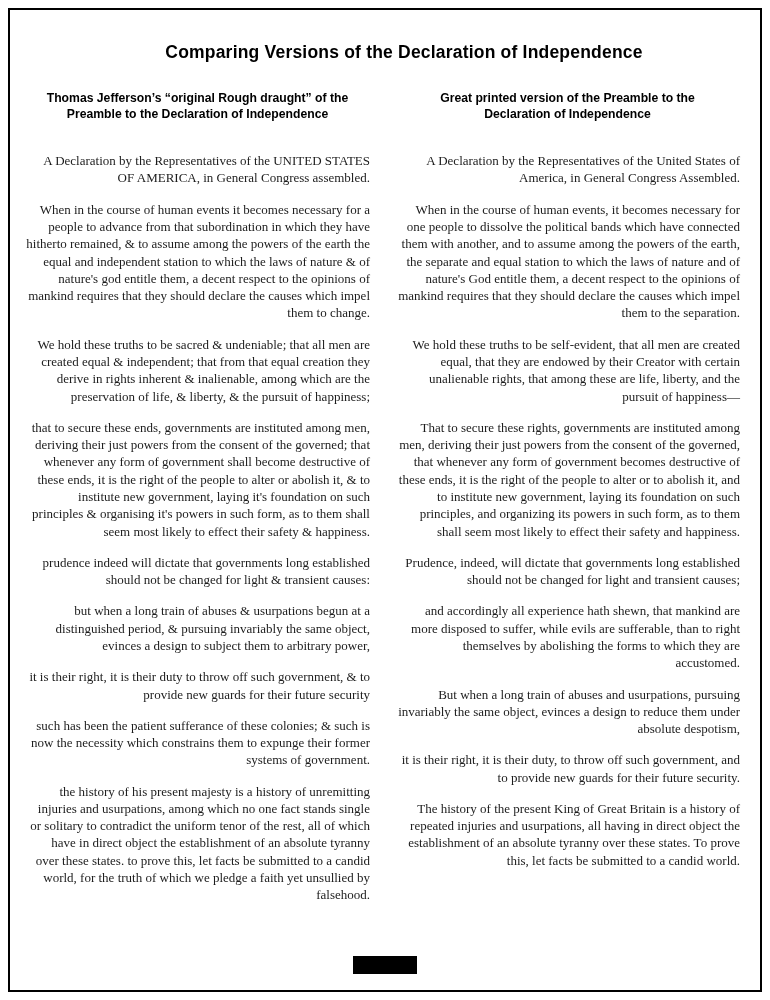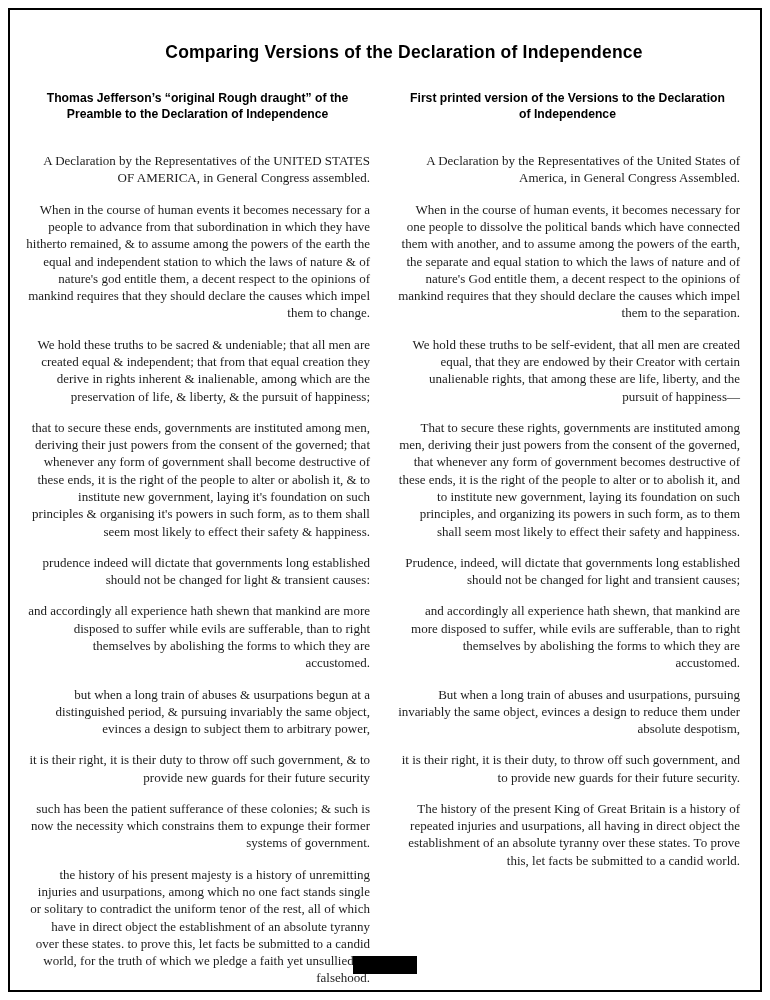--- a/index.html
+++ b/index.html
@@ -82,29 +82,28 @@
 
 <div class="columns">
 
   <div class="column">
     <h2 class="col-header">Thomas Jefferson’s “original Rough draught” of the Preamble to the Declaration of Independence</h2>
     <p class="para">A Declaration by the Representatives of the UNITED STATES OF AMERICA, in General Congress assembled.</p>
     <p class="para">When in the course of human events it becomes necessary for a people to advance from that subordination in which they have hitherto remained, &amp; to assume among the powers of the earth the equal and independent station to which the laws of nature &amp; of nature's god entitle them, a decent respect to the opinions of mankind requires that they should declare the causes which impel them to change.</p>
     <p class="para">We hold these truths to be sacred &amp; undeniable; that all men are created equal &amp; independent; that from that equal creation they derive in rights inherent &amp; inalienable, among which are the preservation of life, &amp; liberty, &amp; the pursuit of happiness;</p>
     <p class="para">that to secure these ends, governments are instituted among men, deriving their just powers from the consent of the governed; that whenever any form of government shall become destructive of these ends, it is the right of the people to alter or abolish it, &amp; to institute new government, laying it's foundation on such principles &amp; organising it's powers in such form, as to them shall seem most likely to effect their safety &amp; happiness.</p>
     <p class="para">prudence indeed will dictate that governments long established should not be changed for light &amp; transient causes:</p>
-    <p class="para">and accordingly all experience hath shewn that mankind are more disposed to suffer while evils are sufferable, than to right themselves by abolishing the forms to which they are accustomed.</p>
     <p class="para">but when a long train of abuses &amp; usurpations begun at a distinguished period, &amp; pursuing invariably the same object, evinces a design to subject them to arbitrary power,</p>
     <p class="para">it is their right, it is their duty to throw off such government, &amp; to provide new guards for their future security</p>
     <p class="para">such has been the patient sufferance of these colonies; &amp; such is now the necessity which constrains them to expunge their former systems of government.</p>
     <p class="para">the history of his present majesty is a history of unremitting injuries and usurpations, among which no one fact stands single or solitary to contradict the uniform tenor of the rest, all of which have in direct object the establishment of an absolute tyranny over these states. to prove this, let facts be submitted to a candid world, for the truth of which we pledge a faith yet unsullied by falsehood.</p>
   </div>
 
   <div class="column">
-    <h2 class="col-header">First printed version of the Versions to the Declaration of Independence</h2>
+    <h2 class="col-header">Great printed version of the Preamble to the Declaration of Independence</h2>
     <p class="para">A Declaration by the Representatives of the United States of America, in General Congress Assembled.</p>
     <p class="para">When in the course of human events, it becomes necessary for one people to dissolve the political bands which have connected them with another, and to assume among the powers of the earth, the separate and equal station to which the laws of nature and of nature's God entitle them, a decent respect to the opinions of mankind requires that they should declare the causes which impel them to the separation.</p>
     <p class="para">We hold these truths to be self-evident, that all men are created equal, that they are endowed by their Creator with certain unalienable rights, that among these are life, liberty, and the pursuit of happiness—</p>
     <p class="para">That to secure these rights, governments are instituted among men, deriving their just powers from the consent of the governed, that whenever any form of government becomes destructive of these ends, it is the right of the people to alter or to abolish it, and to institute new government, laying its foundation on such principles, and organizing its powers in such form, as to them shall seem most likely to effect their safety and happiness.</p>
     <p class="para">Prudence, indeed, will dictate that governments long established should not be changed for light and transient causes;</p>
     <p class="para">and accordingly all experience hath shewn, that mankind are more disposed to suffer, while evils are sufferable, than to right themselves by abolishing the forms to which they are accustomed.</p>
     <p class="para">But when a long train of abuses and usurpations, pursuing invariably the same object, evinces a design to reduce them under absolute despotism,</p>
     <p class="para">it is their right, it is their duty, to throw off such government, and to provide new guards for their future security.</p>
     <p class="para">The history of the present King of Great Britain is a history of repeated injuries and usurpations, all having in direct object the establishment of an absolute tyranny over these states. To prove this, let facts be submitted to a candid world.</p>
   </div>

